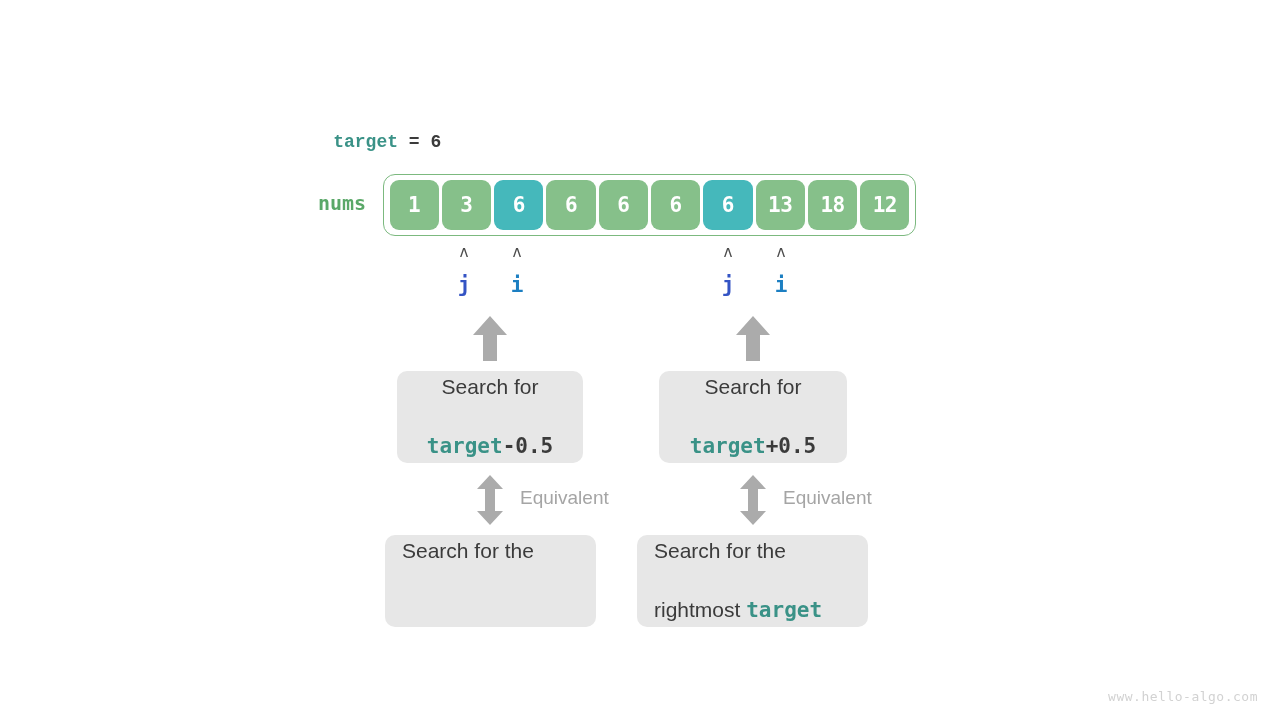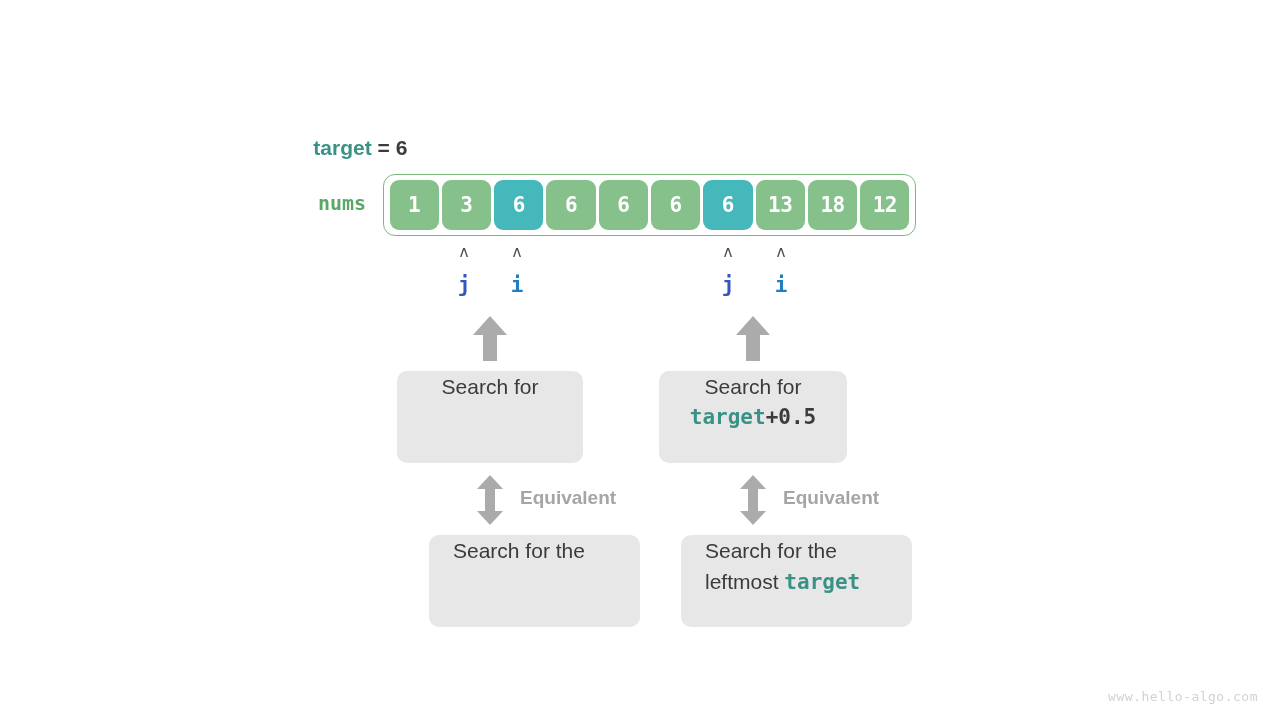--- a/index.html
+++ b/index.html
@@ -17,22 +17,22 @@
   .stage {
     position: absolute;
     inset: 0;
   }
 
   
   .target-line {
     position: absolute;
     left: 290px;
     top: 112px;
-    font-family: Liberation Sans, sans-serif;
-    font-size: 21px;
+    font-family: Liberation Mono, monospace;
+    font-size: 18px;
     font-weight: bold;
     white-space: pre;
     letter-spacing: 0px;
   }
   .tok-target { color: #3a9287; }
   .tok-dark   { color: #3b3b3b; }
 
   
   .nums-label {
     position: absolute;
@@ -106,57 +106,56 @@
   
   .gbox {
     position: absolute;
     background: #e7e7e7;
     border-radius: 10px;
     color: #3b3b3b;
     box-sizing: border-box;
     display: flex;
     flex-direction: column;
     align-items: center;
-    justify-content: flex-start;
+    justify-content: space-between;
   }
   .gbox .ln {
     white-space: pre;
     line-height: 31px;
   }
   .gbox .plain {
     font-family: "Liberation Sans", sans-serif;
     font-size: 21px;
   }
   .gbox .mono {
     font-family: "DejaVu Sans Mono", "Liberation Mono", monospace;
     font-size: 21px;
     font-weight: bold;
   }
   .gbox.left-align {
     align-items: flex-start;
-    padding-left: 24px;
-    margin-left: 44px;
+    padding-left: 17px;
   }
 
   
   .arrow-up {
     position: absolute;
     width: 38px;
     height: 48px;
   }
   .arrow-dbl {
     position: absolute;
     width: 30px;
     height: 52px;
   }
   .equiv {
     position: absolute;
     font-family: "Liberation Sans", sans-serif;
     font-size: 19px;
-    font-weight: bold;
+    font-weight: normal;
     color: #a5a5a5;
     white-space: pre;
   }
 
   
   .watermark {
     position: absolute;
     right: 22px;
     bottom: 16px;
     font-family: "DejaVu Sans Mono", "Liberation Mono", monospace;
@@ -212,20 +211,21 @@
     </svg>
   </div>
   <div class="arrow-up" style="left:734px; top:314px;">
     <svg width="38" height="48" viewBox="0 0 38 48">
       <polygon points="19,2 36,21 26,21 26,47 12,47 12,21 2,21" fill="#ababab"></polygon>
     </svg>
   </div>
 
   <div class="gbox" style="left:397px; top:371px; width:186px; height:92px;">
     <div class="ln plain">Search for</div>
+    <div class="ln"><span class="mono" style="color:#3a9287;">target</span><span class="mono tok-dark">-0.5</span></div>
   </div>
 
   <div class="gbox" style="left:659px; top:371px; width:188px; height:92px;">
     <div class="ln plain">Search for</div>
     <div class="ln"><span class="mono" style="color:#3a9287;">target</span><span class="mono tok-dark">+0.5</span></div>
   </div>
 
   <div class="arrow-dbl" style="left:475px; top:474px;">
     <svg width="30" height="52" viewBox="0 0 30 52">
       <polygon points="15,1 28,15 20,15 20,37 28,37 15,51 2,37 10,37 10,15 2,15" fill="#ababab"></polygon>
@@ -239,18 +239,18 @@
     </svg>
   </div>
   <div class="equiv" style="left:783px; top:487px;">Equivalent</div>
 
   <div class="gbox left-align" style="left:385px; top:535px; width:211px; height:92px;">
     <div class="ln plain">Search for the</div>
   </div>
 
   <div class="gbox left-align" style="left:637px; top:535px; width:231px; height:92px;">
     <div class="ln plain">Search for the</div>
-    <div class="ln"><span class="plain">leftmost </span><span class="mono" style="color:#3a9287;">target</span></div>
+    <div class="ln"><span class="plain">rightmost </span><span class="mono" style="color:#3a9287;">target</span></div>
   </div>
 
   <div class="watermark">www.hello-algo.com</div>
 
 </div>
 
 </body></html>

